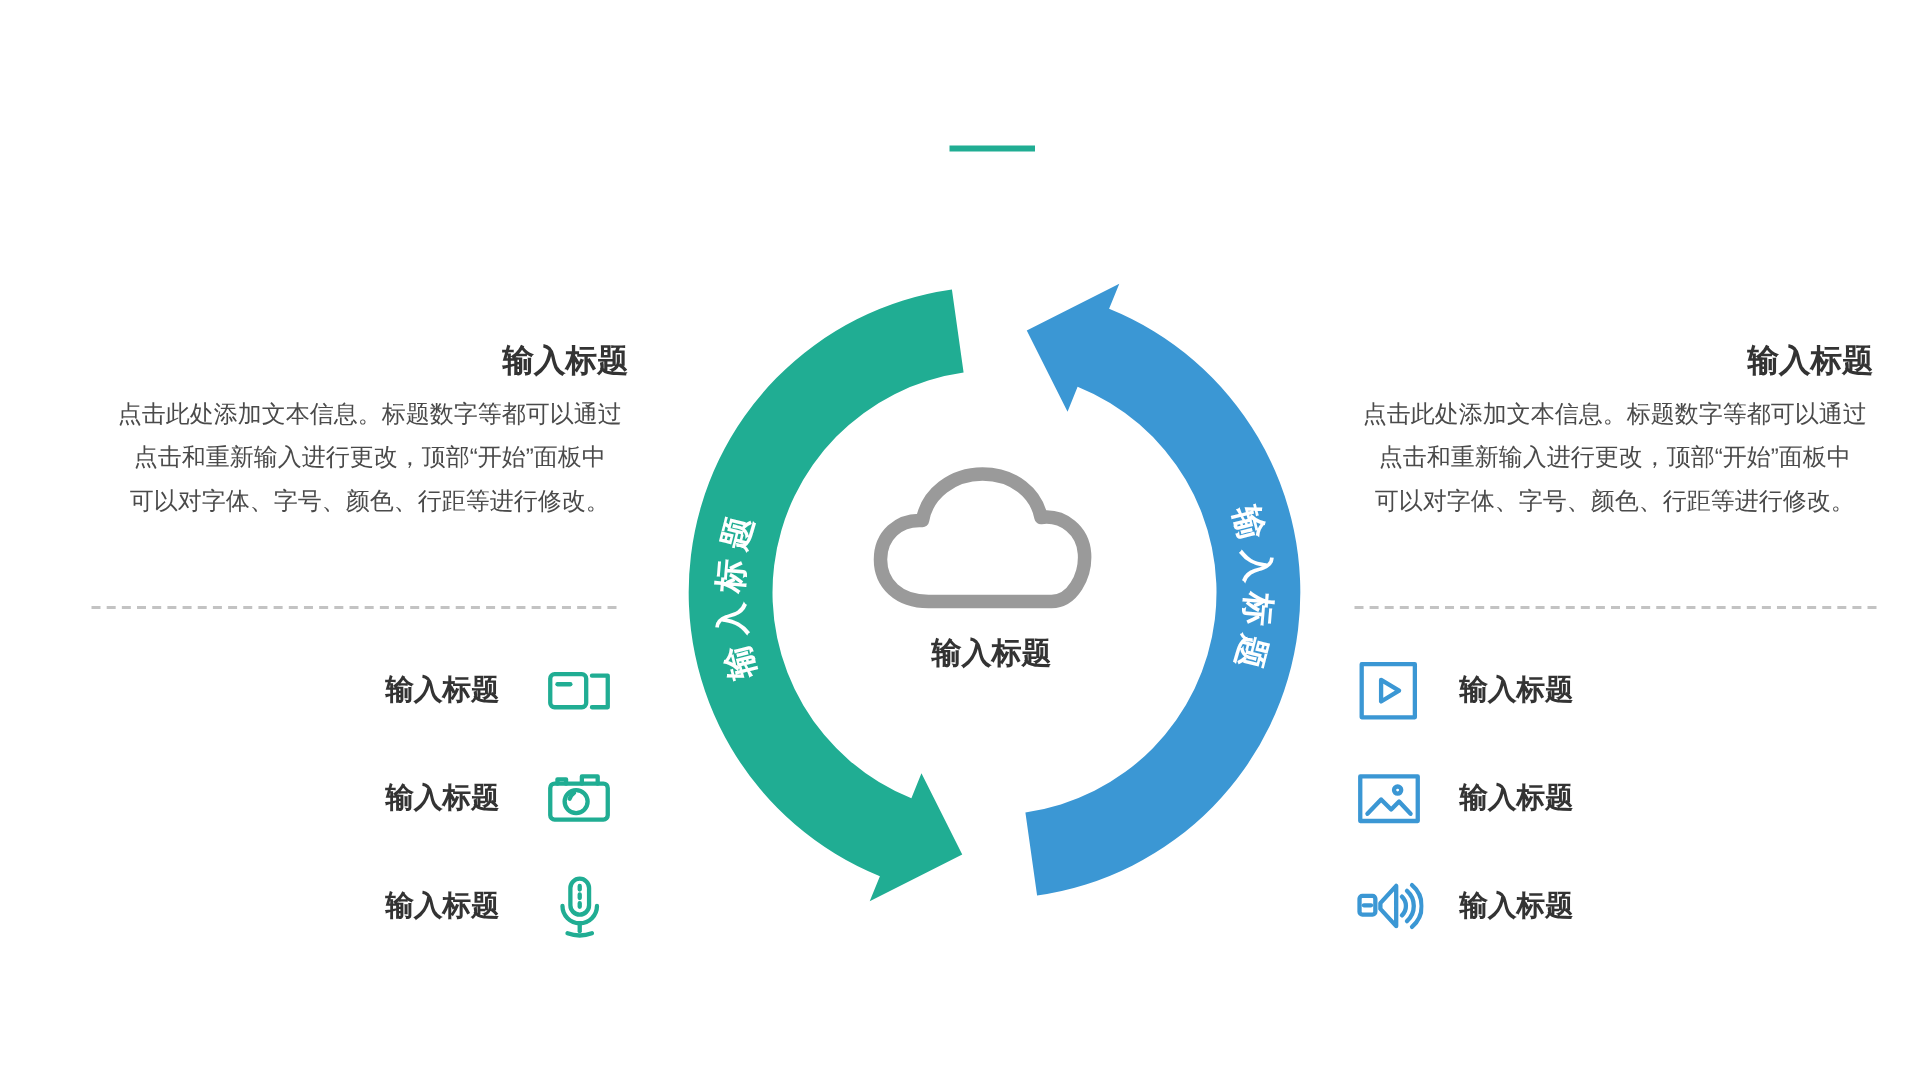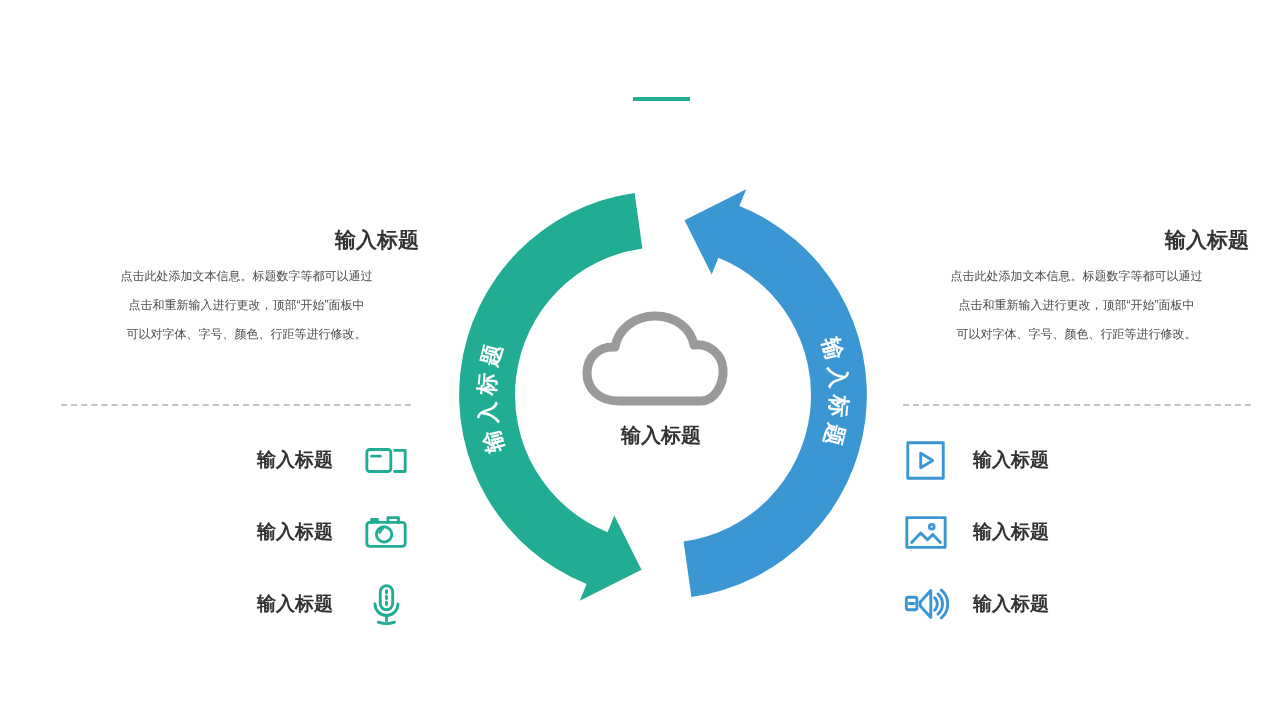--- a/index.html
+++ b/index.html
@@ -4,21 +4,21 @@
 <style>
   html,body{margin:0;padding:0;background:#fff;}
   .slide{position:relative;width:1280px;height:720px;background:#ffffff;overflow:hidden;
          font-family:"Liberation Sans","DejaVu Sans",sans-serif;margin-left:21px;}
   .top-line{position:absolute;left:612px;top:97px;width:57px;height:4px;background:var(--teal);}
 
   .text-block{position:absolute;top:226px;width:345px;}
   .text-block.left{left:53px;}
   .text-block.right{left:883px;}
   .tb-title{font-size:21px;font-weight:bold;color:var(--title-text);text-align:right;margin:0 0 8px 0;}
-  .tb-line{font-size:12px;color:var(--body-text);text-align:center;line-height:29px;white-space:nowrap;}
+  .tb-line{font-size:16px;color:var(--body-text);text-align:center;line-height:29px;white-space:nowrap;}
 
   .divider{position:absolute;top:404px;height:0;border-top:2px dashed var(--divider);}
   .divider.left{left:40px;width:350px;}
   .divider.right{left:882px;width:348px;}
 
   .items{position:absolute;top:437px;width:348px;display:flex;flex-direction:column;}
   .items.left{left:40px;}
   .items.right{left:882px;}
   .item{display:flex;align-items:center;height:46px;margin-bottom:26px;}
   .items.left .item{justify-content:flex-end;gap:30px;}

